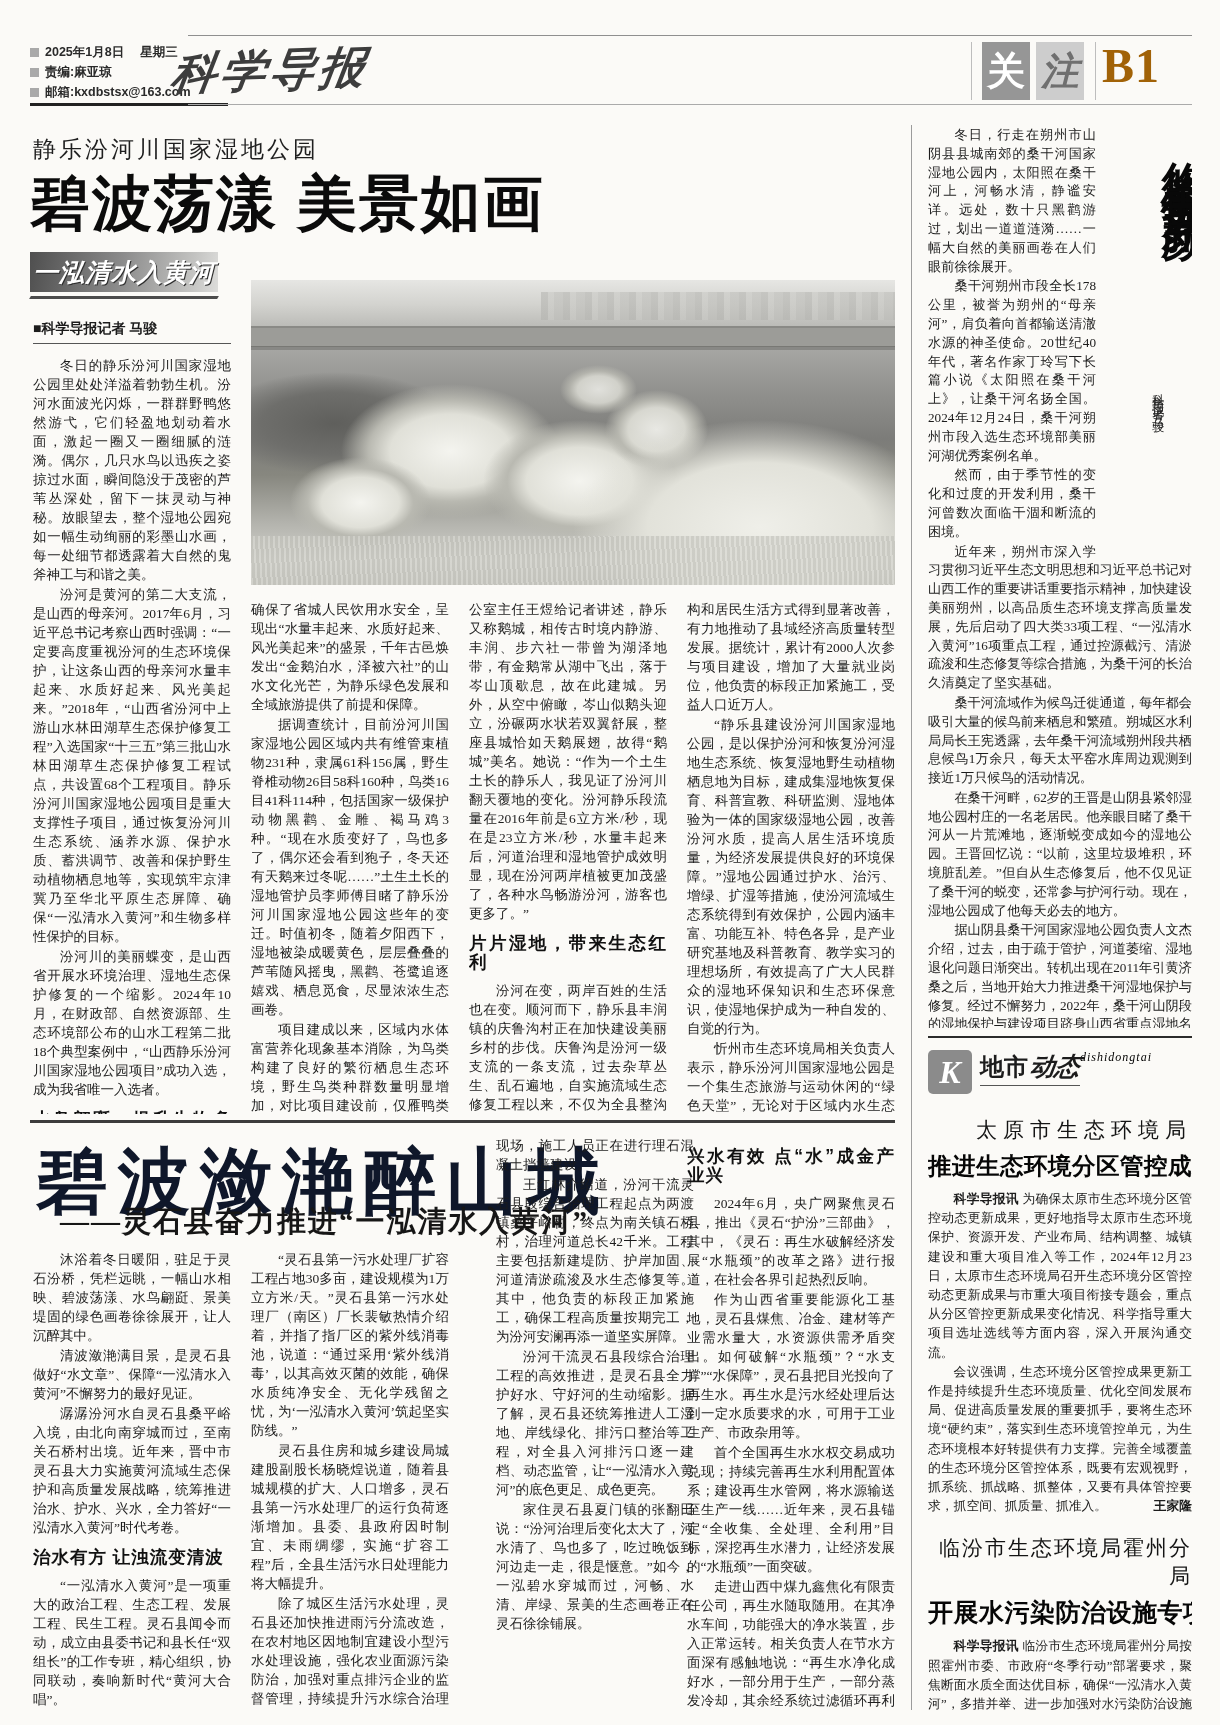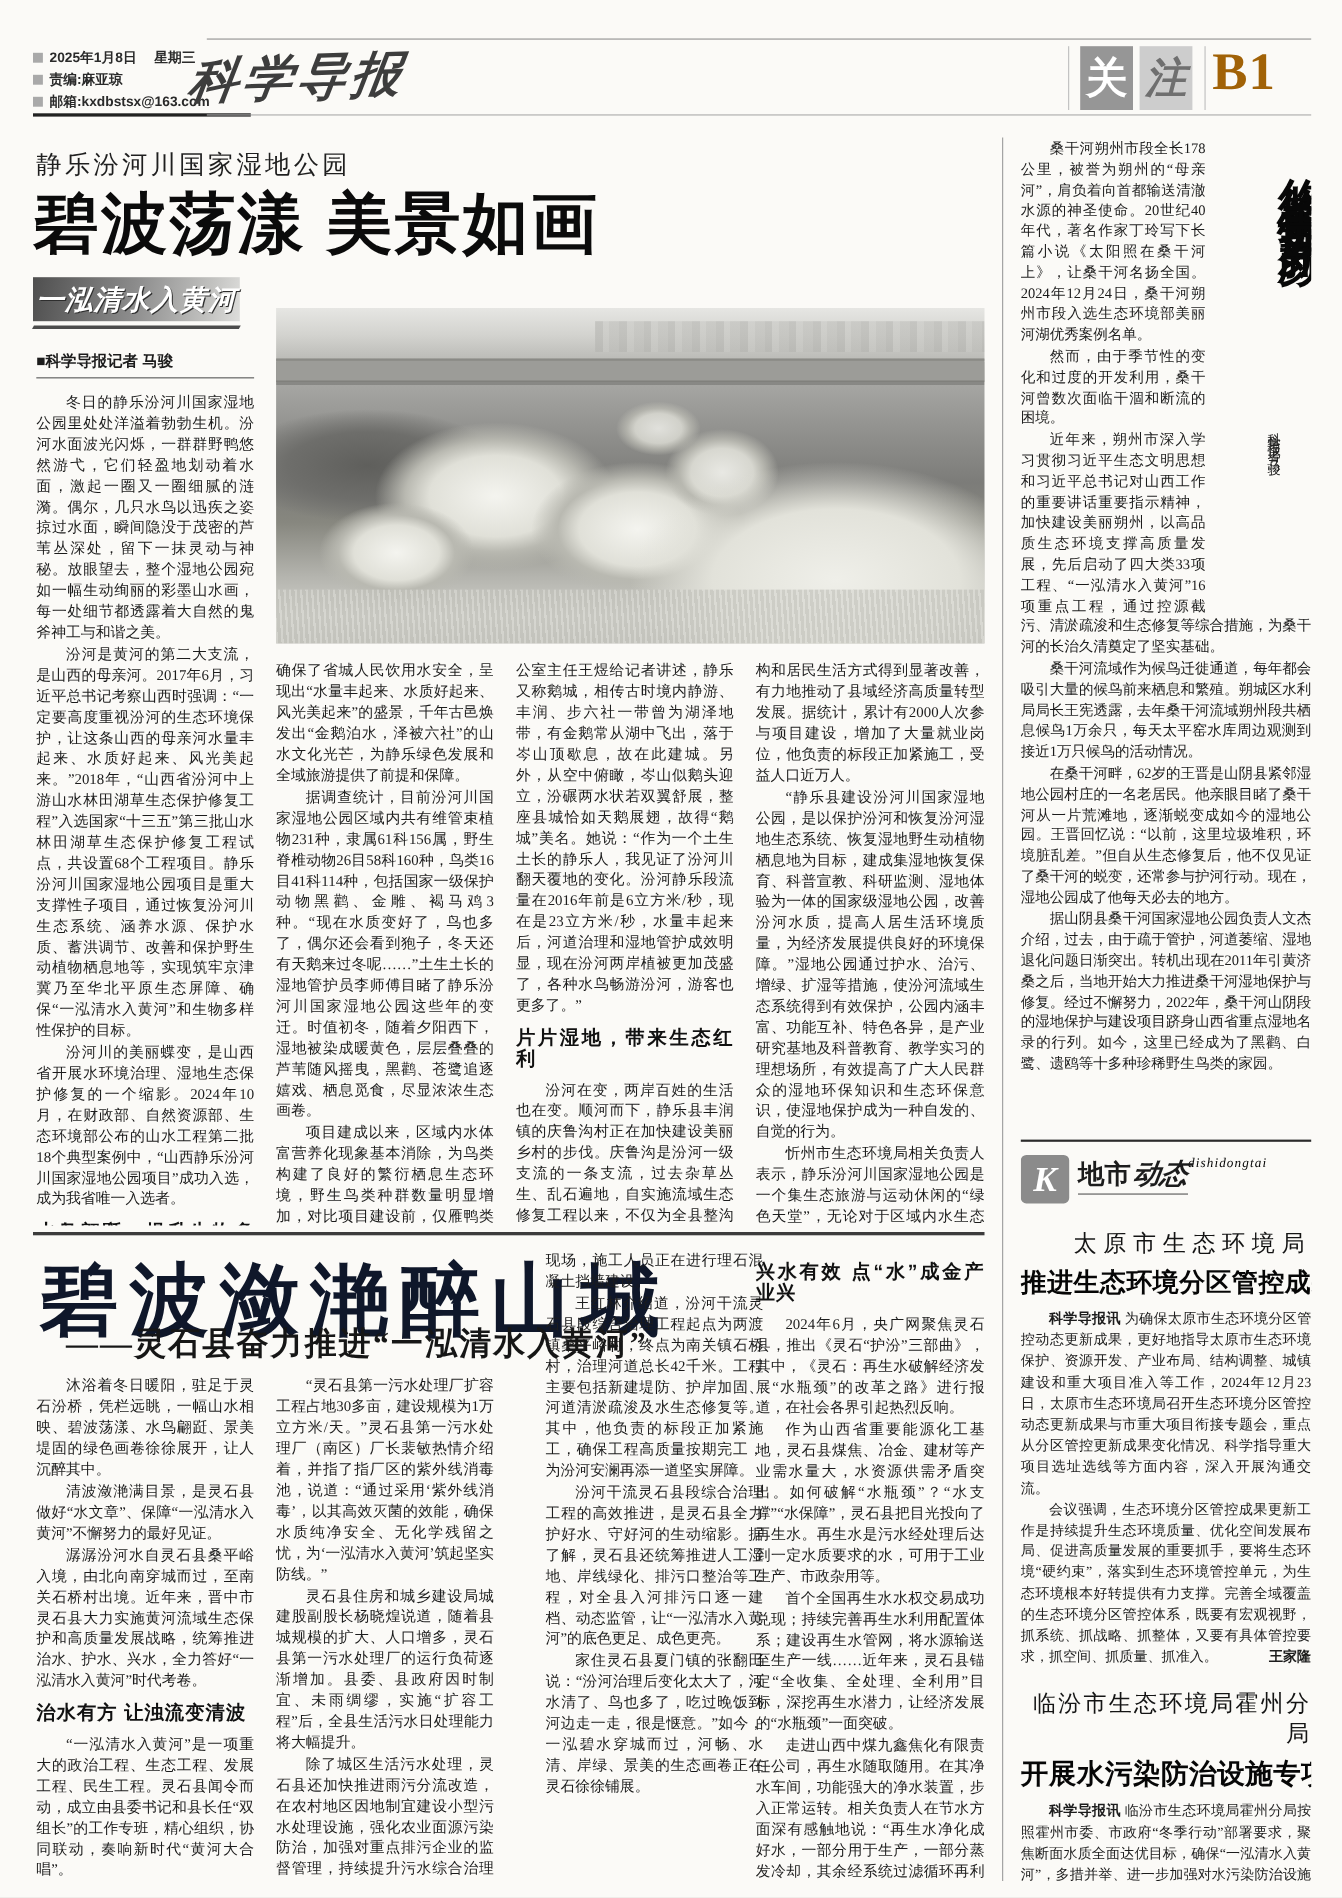--- a/index.html
+++ b/index.html
@@ -232,20 +232,21 @@
 
   </div>
 
   <div class="rule side-vrule"></div>
 
   <div class="abs sanggan">
     <div class="sg-float">
       <div class="sg-byline">科学导报记者 马骏</div>
       <div class="sg-headline">悠悠桑干展新颜</div>
     </div>
+    <p>冬日，行走在朔州市山阴县县城南郊的桑干河国家湿地公园内，太阳照在桑干河上，河畅水清，静谧安详。远处，数十只黑鹳游过，划出一道道涟漪……一幅大自然的美丽画卷在人们眼前徐徐展开。</p>
     <p>桑干河朔州市段全长178公里，被誉为朔州的“母亲河”，肩负着向首都输送清澈水源的神圣使命。20世纪40年代，著名作家丁玲写下长篇小说《太阳照在桑干河上》，让桑干河名扬全国。2024年12月24日，桑干河朔州市段入选生态环境部美丽河湖优秀案例名单。</p>
     <p>然而，由于季节性的变化和过度的开发利用，桑干河曾数次面临干涸和断流的困境。</p>
     <p>近年来，朔州市深入学习贯彻习近平生态文明思想和习近平总书记对山西工作的重要讲话重要指示精神，加快建设美丽朔州，以高品质生态环境支撑高质量发展，先后启动了四大类33项工程、“一泓清水入黄河”16项重点工程，通过控源截污、清淤疏浚和生态修复等综合措施，为桑干河的长治久清奠定了坚实基础。</p>
     <p>桑干河流域作为候鸟迁徙通道，每年都会吸引大量的候鸟前来栖息和繁殖。朔城区水利局局长王宪透露，去年桑干河流域朔州段共栖息候鸟1万余只，每天太平窑水库周边观测到接近1万只候鸟的活动情况。</p>
     <p>在桑干河畔，62岁的王晋是山阴县紧邻湿地公园村庄的一名老居民。他亲眼目睹了桑干河从一片荒滩地，逐渐蜕变成如今的湿地公园。王晋回忆说：“以前，这里垃圾堆积，环境脏乱差。”但自从生态修复后，他不仅见证了桑干河的蜕变，还常参与护河行动。现在，湿地公园成了他每天必去的地方。</p>
     <p>据山阴县桑干河国家湿地公园负责人文杰介绍，过去，由于疏于管护，河道萎缩、湿地退化问题日渐突出。转机出现在2011年引黄济桑之后，当地开始大力推进桑干河湿地保护与修复。经过不懈努力，2022年，桑干河山阴段的湿地保护与建设项目跻身山西省重点湿地名录的行列。如今，这里已经成为了黑鹳、白鹭、遗鸥等十多种珍稀野生鸟类的家园。</p>
 
   </div>
 
   <div class="rule side-divider"></div>

